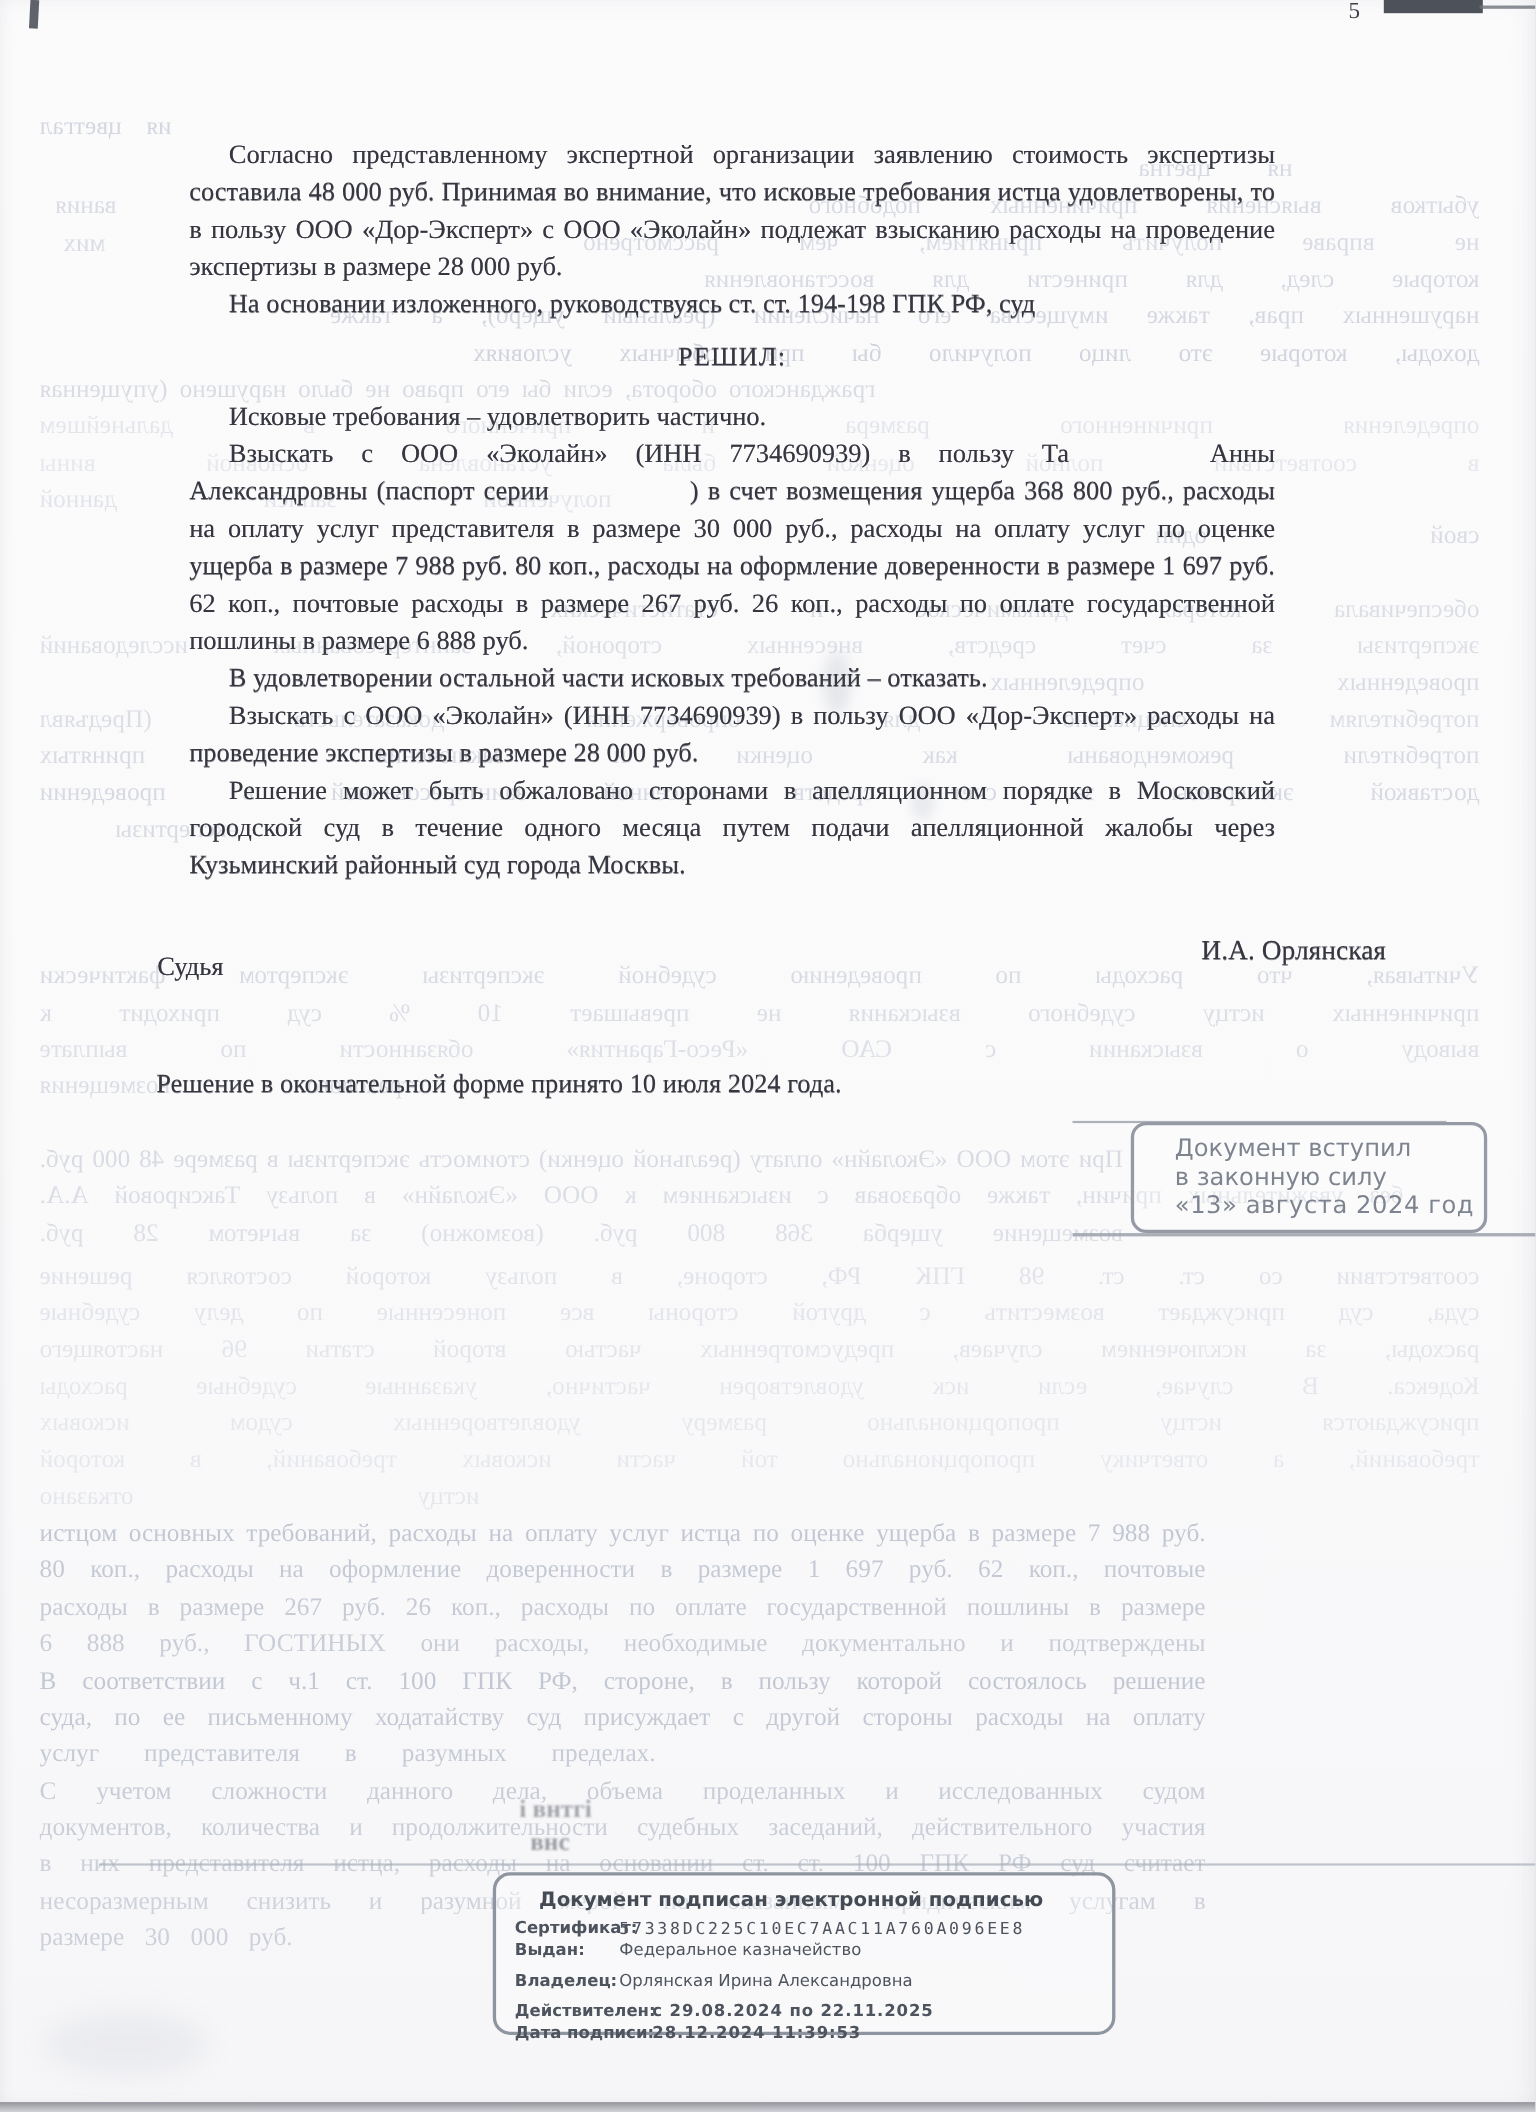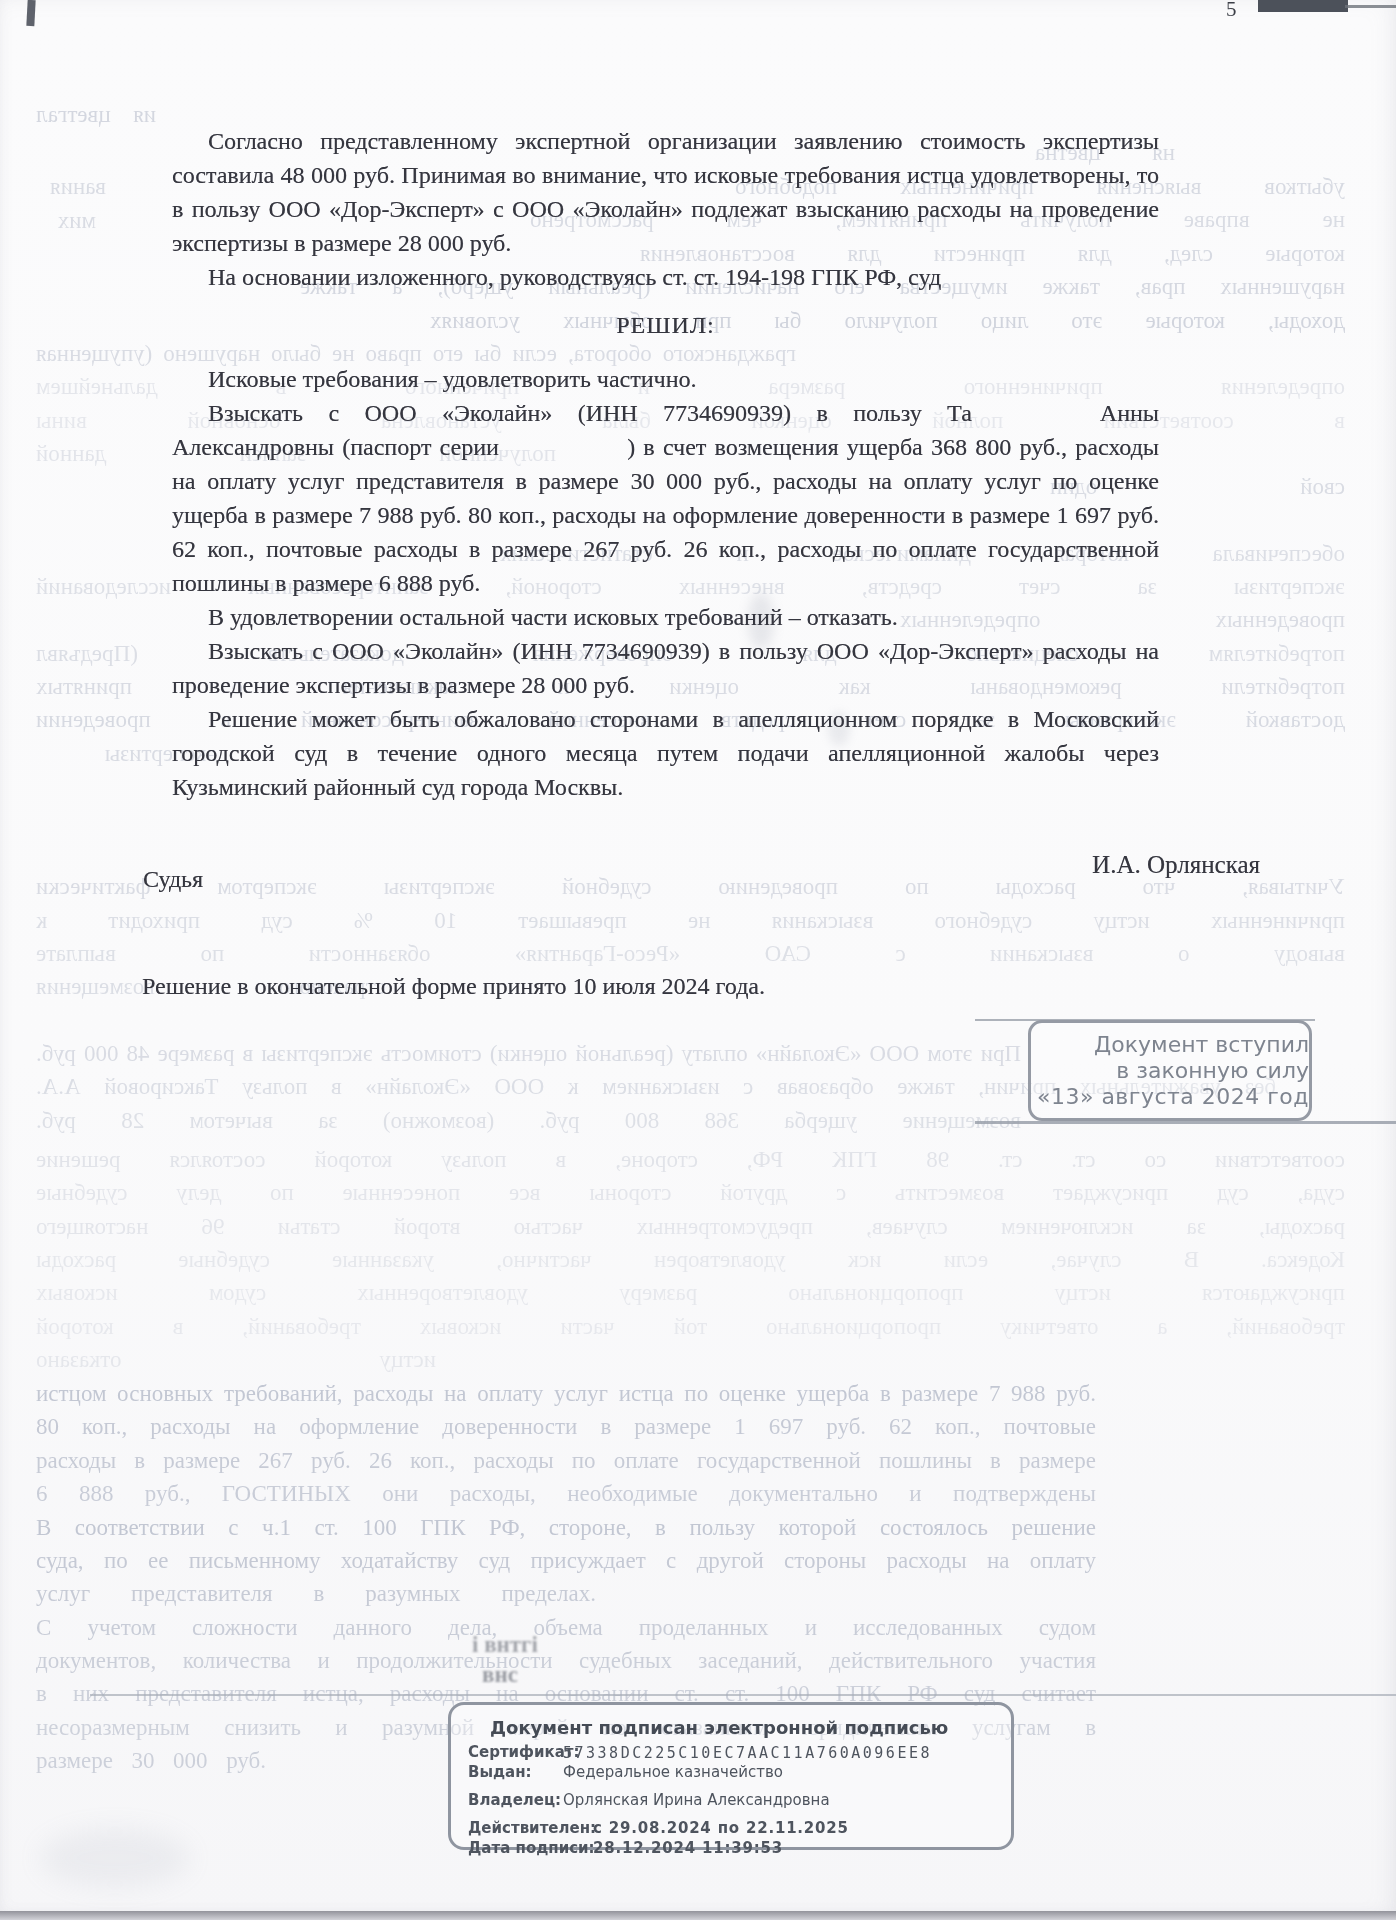--- a/index.html
+++ b/index.html
@@ -21,25 +21,26 @@
   .redact-gap{display:inline-block;height:10px;}
   .gap1{width:128px;}
   .gap2{width:120px;}
   .sig-line-label{position:absolute;left:143px;top:866px;font-size:24px;color:#35363f;text-shadow:0.2px 0.3px 0.6px rgba(45,45,58,.55);}
   .judge-name{position:absolute;right:136px;top:851px;font-size:25px;color:#35363f;text-shadow:0.2px 0.3px 0.6px rgba(45,45,58,.55);}
   .final-form{position:absolute;left:142px;top:973px;font-size:24px;color:#35363f;text-shadow:0.2px 0.3px 0.6px rgba(45,45,58,.55);}
   .page-number{position:absolute;left:1226px;top:-3px;font-size:21px;color:#3c3f47;}
 
   
   .stamp{
-    position:absolute;left:1028px;top:1020px;width:284px;height:101px;
+    position:absolute;left:1028px;top:1020px;width:324px;height:101px;
     border:3px solid #959aa4;border-radius:14px;box-sizing:border-box;
     font-family:"DejaVu Sans", sans-serif;color:#7e848f;
-    font-size:22px;line-height:26px;text-align:right;padding-top:9px;
+    font-size:22px;line-height:26px;text-align:left;padding-top:9px;
     background:rgba(255,255,255,.25);
+    padding-left:37px;
   }
   .stamp .l3{letter-spacing:.5px;white-space:nowrap;}
   .stamp-ext{position:absolute;background:#9aa0aa;opacity:.8;}
   .stamp-ext.top{left:975px;top:1019px;width:340px;height:2px;}
   .stamp-ext.bottom{left:975px;top:1121px;width:421px;height:3px;opacity:.85;}
 
   
   .esig{
     position:absolute;left:448px;top:1702px;width:566px;height:148px;
     border:3px solid #8f95a0;border-radius:16px;box-sizing:border-box;

